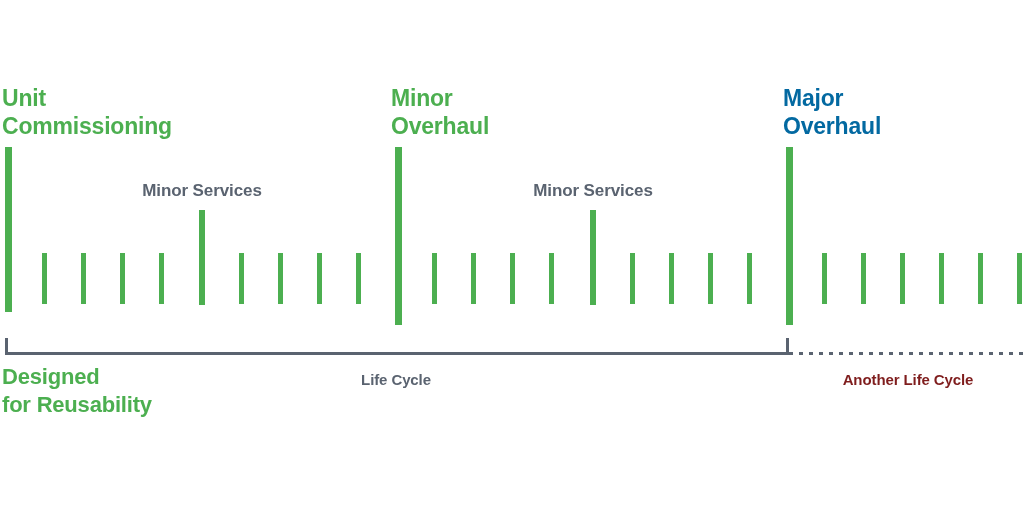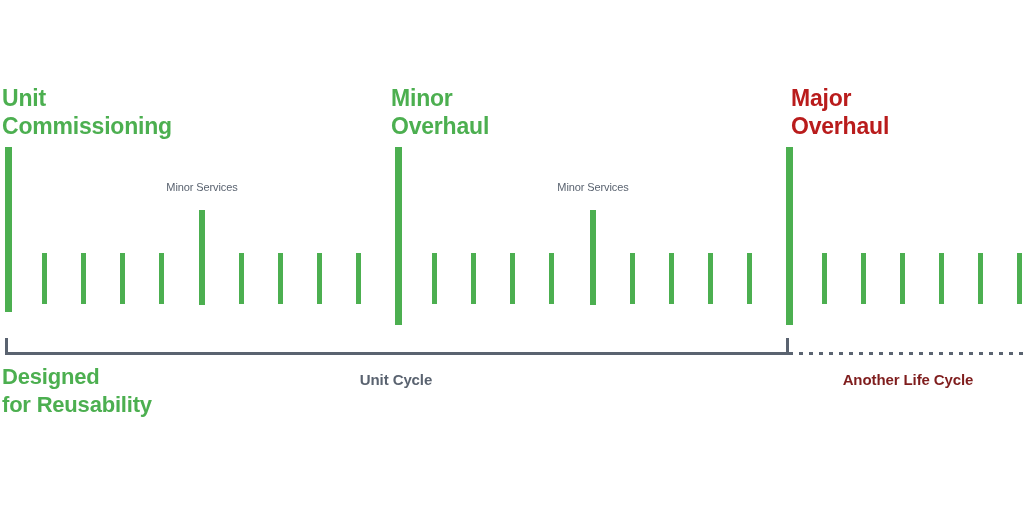--- a/index.html
+++ b/index.html
@@ -32,22 +32,22 @@
     color: #4caf50;
     font-size: 23px;
     font-weight: 700;
     line-height: 1.22;
     letter-spacing: -0.2px;
     white-space: pre-line;
   }
   .label-service {
     position: absolute;
     color: #5a6370;
-    font-size: 11px;
-    font-weight: 400;
+    font-size: 17px;
+    font-weight: 700;
     letter-spacing: -0.1px;
     white-space: nowrap;
     transform: translateX(-50%);
     text-align: right;
   }
 
   
   .bracket-line {
     position: absolute;
     background: #5a6370;
@@ -88,21 +88,21 @@
 </style>
 </head>
 <body>
 
 <div id="canvas">
 
   <div class="label-major" id="lbl-unit-commissioning" style="left: 2px; top: 84px; color: rgb(76, 175, 80);">Unit
 Commissioning</div>
   <div class="label-major" id="lbl-minor-overhaul" style="left: 391px; top: 84px; color: rgb(76, 175, 80);">Minor
 Overhaul</div>
-  <div class="label-major" id="lbl-major-overhaul" style="left: 783px; top: 84px; color: #b91c1c; margin-left: 8px;">Major
+  <div class="label-major" id="lbl-major-overhaul" style="left: 783px; top: 84px; color: #0369a1;">Major
 Overhaul</div>
 
   <div class="tick tick-major" id="tick-unit-commissioning" style="left: 5px; top: 147px; height: 165px; background: rgb(76, 175, 80);"></div>
   <div class="tick tick-major" id="tick-minor-overhaul" style="left: 395px; top: 147px; height: 178px; background: rgb(76, 175, 80);"></div>
   <div class="tick tick-major" id="tick-major-overhaul" style="left: 786px; top: 147px; height: 178px; background: rgb(76, 175, 80);"></div>
 
   <div class="label-service" id="lbl-service-1" style="left: 202px; top: 181px; color: rgb(90, 99, 112);">Minor Services</div>
   <div class="label-service" id="lbl-service-2" style="left: 593px; top: 181px; color: rgb(90, 99, 112);">Minor Services</div>
 
   <div class="tick tick-service" id="tick-service-1" style="left: 199px; top: 210px; height: 95px; background: rgb(76, 175, 80);"></div>
@@ -131,19 +131,19 @@
       <div class="tick tick-minor" style="left: 939px; top: 253px; height: 51px; background: rgb(76, 175, 80);"></div>
       <div class="tick tick-minor" style="left: 978px; top: 253px; height: 51px; background: rgb(76, 175, 80);"></div>
       <div class="tick tick-minor" style="left: 1017px; top: 253px; height: 51px; background: rgb(76, 175, 80);"></div>
     </div>
 
   <div class="bracket-cap" id="bracket-cap-left" style="left: 5px; top: 338px; height: 17px; background: rgb(90, 99, 112);"></div>
   <div class="bracket-line" id="bracket-line-life-cycle" style="left: 5px; top: 352px; width: 781px; background: rgb(90, 99, 112);"></div>
   <div class="bracket-cap" id="bracket-cap-right" style="left: 786px; top: 338px; height: 17px; background: rgb(90, 99, 112);"></div>
   <div class="dotted-line" id="bracket-line-another-life-cycle" style="left: 789px; top: 352px; width: 235px;"></div>
 
-  <div class="caption-gray" id="cap-life-cycle" style="left: 396px; top: 371px; color: rgb(90, 99, 112);">Unit Cycle</div>
+  <div class="caption-gray" id="cap-life-cycle" style="left: 396px; top: 371px; color: rgb(90, 99, 112);">Life Cycle</div>
   <div class="caption-gray" id="cap-another-life-cycle" style="left: 908px; top: 371px; color: #7f1d1d;">Another Life Cycle</div>
 
   <div class="caption-green" id="cap-designed" style="left: 2px; top: 363px; color: rgb(76, 175, 80);">Designed
 for Reusability</div>
 
 </div>
 
 </body></html>

